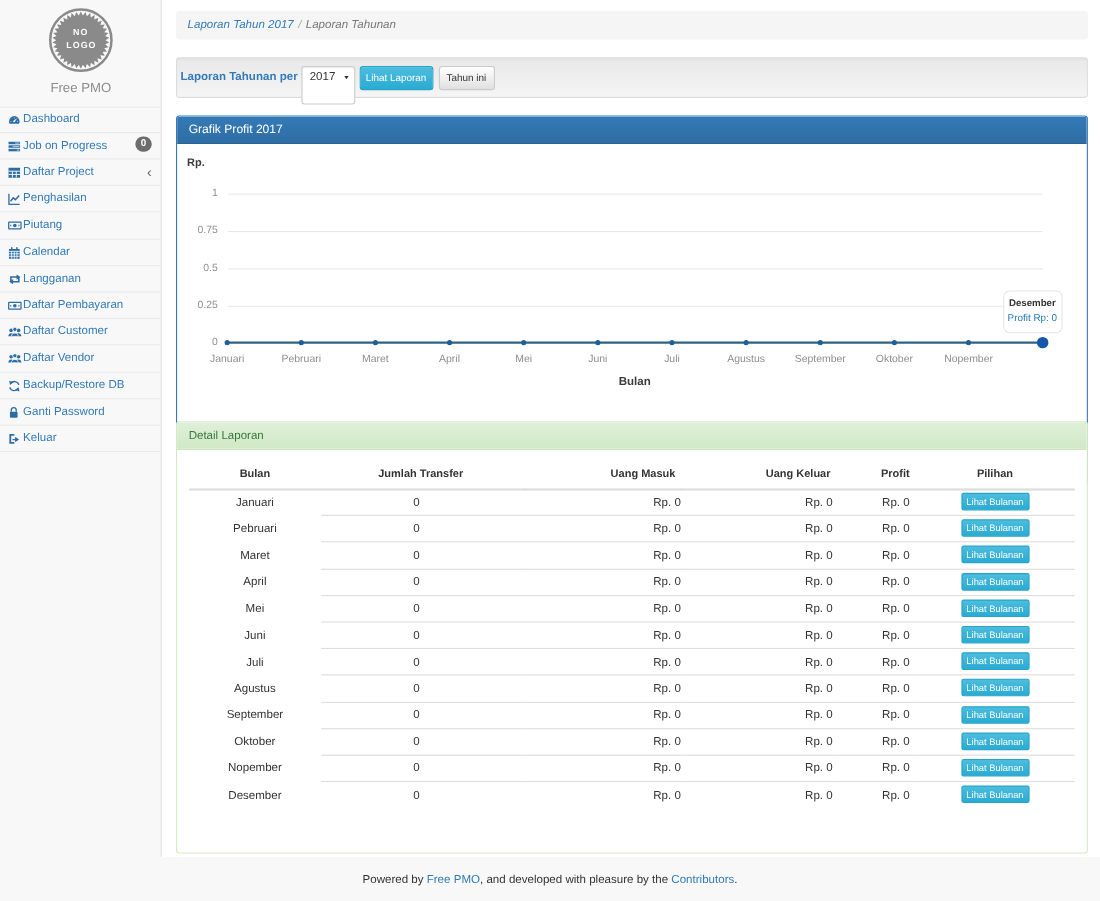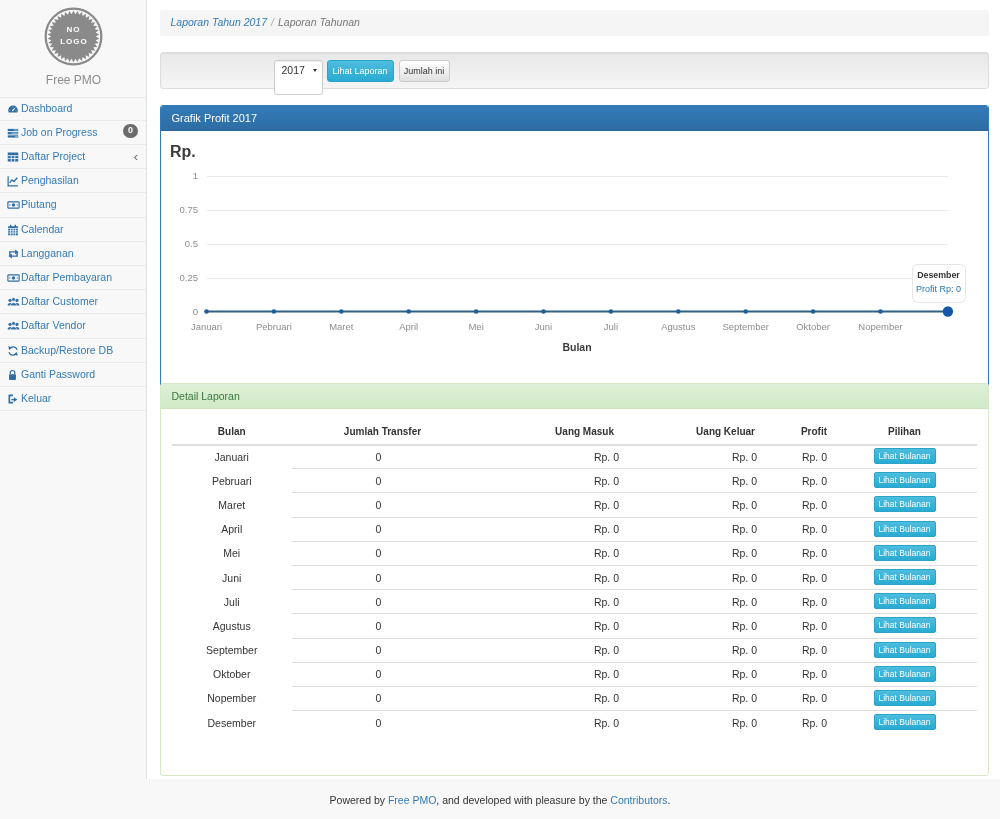--- a/index.html
+++ b/index.html
@@ -27,21 +27,21 @@
 #wsel { position:absolute; left:113px; top:7px; width:49px; height:35px; background:#fff; border:1px solid #ccc; border-radius:3px; font-size:10.5px; color:#333; line-height:19.5px; padding-left:7px; box-shadow:inset 0 1px 1px rgba(0,0,0,.07);}
 #wsel .arr { position:absolute; right:4.5px; top:8.5px; width:0; height:0; border-left:2.8px solid transparent; border-right:2.8px solid transparent; border-top:3.8px solid #333; }
 .btn { position:absolute; height:22px; border-radius:3px; font-size:9px; text-align:center; }
 .btn-info { background:linear-gradient(to bottom,#4dbddd 0,#2aabd2 100%); border:1px solid #28a4c9; color:#fff;text-align:center; }
 .btn-default { background:linear-gradient(to bottom,#fff 0,#e0e0e0 100%); border:1px solid #ccc; color:#333; }
 #btn-lihat { left:166px; top:7px; width:67px; line-height:20px; }
 #btn-tahun { left:238px; top:7px; width:51px; line-height:20px; }
 
 #cpanel { left:159.5px; top:105px; width:829px; height:335px; background:#fff; border:1px solid #337ab7; border-radius:3px; }
 #cpanel .hd { position:absolute; left:0; top:0; width:827px; height:24.5px; background:linear-gradient(to bottom,#337ab7 0,#2e6da4 100%); color:#fff; font-size:11px; line-height:24px; padding-left:11px; border-radius:2px 2px 0 0; border-bottom:1px solid #2b6495; }
-#rp { left:170px; top:143px; font-size:16px; font-weight:bold; color:#3c3c3c; }
+#rp { left:170px; top:143px; font-size:10px; font-weight:bold; color:#3c3c3c; }
 .gline { position:absolute; left:206.5px; width:741.5px; height:1px; background:#e9e9e9; }
 .ylab { position:absolute; width:40px; text-align:right; font-size:9.5px; color:#8e8e8e; }
 .xlab { position:absolute; width:70px; text-align:center; font-size:9.5px; color:#8e8e8e; top:320.5px; }
 #bulan { left:206.5px; top:341px; width:741px; text-align:center; font-weight:bold; font-size:10.5px; color:#3c3c3c; }
 #tooltip { left:911.5px; top:263.5px; width:54px; height:39.5px; background:#fff; border:1.5px solid rgba(225,225,225,.85); border-radius:6px; text-align:center; }
 #tooltip .t1 { font-size:8.8px; font-weight:bold; color:#333; margin-top:5.5px; }
 #tooltip .t2 { font-size:9px; color:#2577b5; margin-top:3.5px; }
 
 #dpanel { left:159.5px; top:383px; width:829px; height:392.5px; background:#fff; border:1px solid #d6e9c6; border-radius:3px; }
 #dpanel .hd { position:absolute; left:0; top:0; width:827px; height:24.5px; background:linear-gradient(to bottom,#dff0d8 0,#d0e9c6 100%); color:#3c763d; font-size:10.5px; line-height:24px; padding-left:11px; border-radius:2px 2px 0 0; border-bottom:1px solid #cde3bc; }
@@ -208,23 +208,24 @@
     <div class="mrow" style="top:387px">
       <svg class="mi" width="12" height="12" viewBox="0 0 16 16">
         <path fill="#2e6da4" d="M2 2h6v2.2H4.2v7.6H8V14H2z"></path>
         <path fill="#2e6da4" d="M9 5.5V8H5.8v1.6H9v2.5l4.8-3.3z"></path>
       </svg>
       <span class="lbl">Keluar</span>
     </div>
   </div>
 <div id="crumb" class="abs"><a>Laporan Tahun 2017</a><span class="sep">/</span>Laporan Tahunan</div>
 <div id="well" class="abs">
+  <div class="wlbl">Laporan Tahunan per</div>
   <div id="wsel">2017<div class="arr"></div></div>
   <div class="btn btn-info" id="btn-lihat">Lihat Laporan</div>
-  <div class="btn btn-default" id="btn-tahun">Jumlah ini</div>
+  <div class="btn btn-default" id="btn-tahun">Tahun ini</div>
 </div>
 <div id="cpanel" class="abs">
   <div class="hd">Grafik Profit 2017</div>
 </div>
 <div id="rp" class="abs">Rp.</div>
 <div id="chart">
     <div class="gline" style="top:176px"></div>
     <div class="ylab" style="left:158px;top:170px">1</div>
     <div class="gline" style="top:209.9px"></div>
     <div class="ylab" style="left:158px;top:203.9px">0.75</div>

